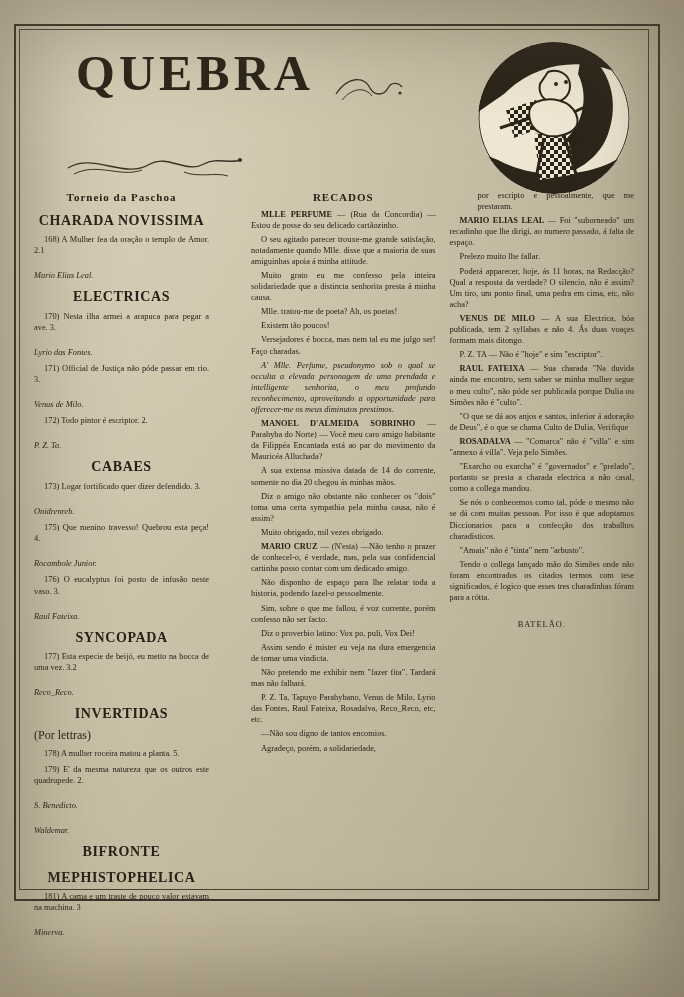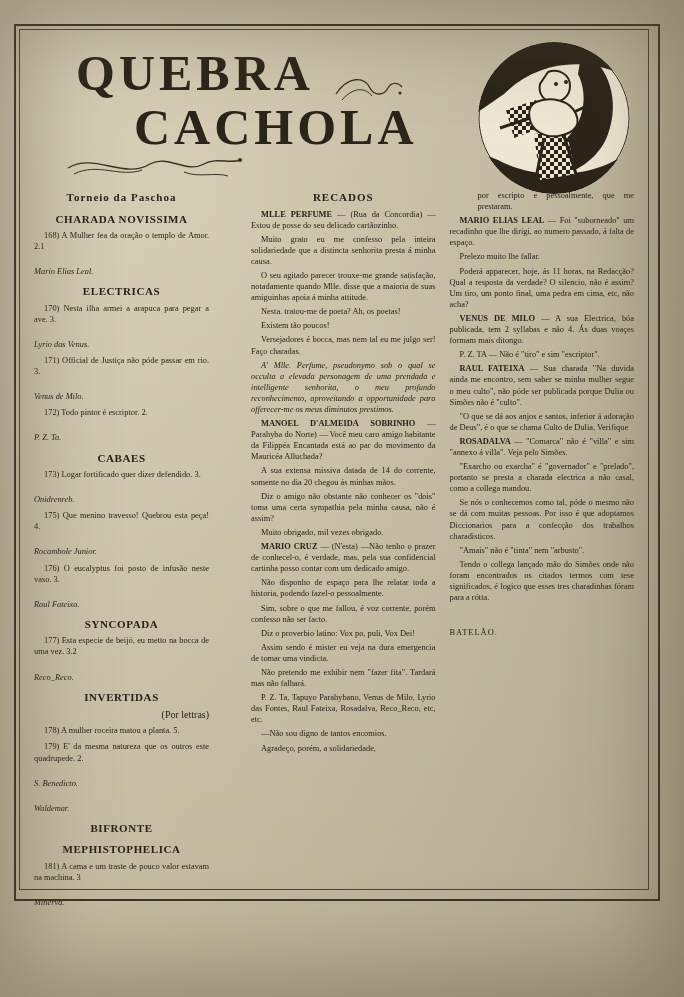--- a/index.html
+++ b/index.html
@@ -117,30 +117,30 @@
   }
   .col.c1 { width: 186px; }
   .col.c2 { width: 196px; margin-left: 28px; }
   .col.c3 { width: 196px; }
 
   .sec-head {
     text-align: center;
     font-weight: bold;
     letter-spacing: 0.6px;
     margin: 7px 0 4px;
-    font-size: 11px;
+    font-size: 14px;
   }
   .sec-head.big {
     font-size: 11px;
     letter-spacing: 1px;
     margin-top: 0;
   }
   .sec-sub {
-    text-align: right;
-    font-size: 10px;
+    text-align: left;
+    font-size: 12px;
     margin: 2px 0 4px;
   }
   .item {
     margin: 0 0 5px 0;
     text-indent: 10px;
   }
   .sig {
     display: block;
     text-align: left;
     font-style: italic;
@@ -148,22 +148,22 @@
     text-indent: 0;
   }
   .para {
     margin: 0 0 3px 0;
     text-indent: 10px;
   }
   .para.noind { text-indent: 0; margin-left: 28px; }
   .it { font-style: italic; }
   .bold { font-weight: bold; }
   .signoff {
-    text-align: left;
-    margin-top: 24px;
+    text-align: center;
+    margin-top: 16px;
     letter-spacing: 1px;
   }
   .fuzz {
     position:absolute;
     inset:0;
     pointer-events:none;
     opacity:.25;
     background-image:
       repeating-linear-gradient(0deg, rgba(120,105,80,0.05) 0px, rgba(120,105,80,0.05) 1px, rgba(255,255,255,0) 1px, rgba(255,255,255,0) 3px);
   }
@@ -174,21 +174,20 @@
 <div class="page">
   <div class="paper-tint"></div>
 
   <div class="frame-outer"></div>
   <div class="frame-inner"></div>
 
   <div class="content">
 
     <div class="masthead">
       <div class="title-line1">QUEBRA</div>
-      <div class="title-line2">CACHOLA</div>
 
       <div class="swirl">
         <svg viewBox="0 0 70 30" width="70" height="30">
           <path d="M2,20 C14,2 30,2 36,14 C40,22 50,22 54,14 C57,8 64,8 68,13" fill="none" stroke="currentColor" stroke-width="1.3"></path>
           <path d="M8,26 C20,12 32,14 38,22" fill="none" stroke="currentColor" stroke-width="1"></path>
           <circle cx="66" cy="19" r="1.6" fill="currentColor"></circle>
         </svg>
       </div>
 
       <div class="flourish">
@@ -243,21 +242,21 @@
         <div class="sec-head">CHARADA NOVISSIMA</div>
 
         <div class="item">
           <span>168) A Mulher fea da  oração  o templo de Amor. 2.1</span>
           <span class="sig">Mario Elias Leal.</span>
         </div>
 
         <div class="sec-head">ELECTRICAS</div>
         <div class="item">
           <span>170) Nesta ilha armei a arapuca para pegar a ave. 3.</span>
-          <span class="sig">Lyrio das Venus.</span>
+          <span class="sig">Lyrio das Fontes.</span>
         </div>
         <div class="item">
           <span>171) Official de Justiça não póde passar em rio. 3.</span>
           <span class="sig">Venus de Milo.</span>
         </div>
         <div class="item">
           <span>172) Todo pintor é escriptor. 2.</span>
           <span class="sig">P. Z. Ta.</span>
         </div>
 
@@ -300,23 +299,23 @@
         <div class="item">
           <span>181) A cama e um traste de pouco valor estavam na machina. 3</span>
           <span class="sig">Minerva.</span>
         </div>
       </div>
 
       <div class="col c2">
         <div class="sec-head big">RECADOS</div>
 
         <p class="para"><span class="bold">MLLE PERFUME</span><span> — (Rua da Concordia) — Estou de posse do seu delicado cartãozinho.</span></p>
+        <p class="para"><span>O seu agitado parecer trouxe-me grande satisfação, notadamente quando Mlle. disse que a maioria de suas amiguinhas apoia á minha attitude.</span></p>
         <p class="para"><span>Muito grato eu me confesso pela inteira solidariedade que a distincta senhorita presta á minha causa.</span></p>
-        <p class="para"><span>O seu agitado parecer trouxe-me grande satisfação, notadamente quando Mlle. disse que a maioria de suas amiguinhas apoia á minha attitude.</span></p>
-        <p class="para"><span>Nesta. tratou-me de poeta? Ah, os poetas!</span></p>
+        <p class="para"><span>Mlle. tratou-me de poeta? Ah, os poetas!</span></p>
         <p class="para"><span>Existem tão poucos!</span></p>
         <p class="para"><span>Versejadores é bocca, mas nem tal eu me julgo ser! Faço charadas.</span></p>
         <p class="para it"><span>A' Mlle. Perfume, pseudonymo sob o qual se occulta a elevada personagem de uma prendada e intelligente senhorita, o meu profundo reconhecimento, aproveitando a opportunidade para offerecer-me os meus diminutos prestimos.</span></p>
         <p class="para"><span class="bold">MANOEL D'ALMEIDA SOBRINHO</span><span> — Parahyba do Norte) — Você meu caro amigo habitante da Filippéa Encantada está ao par do movimento da Mauricéa Alluchada?</span></p>
         <p class="para"><span>A sua extensa missiva datada de 14 do corrente, somente no dia 20 chegou ás minhas mãos.</span></p>
         <p class="para"><span>Diz o amigo não obstante não conhecer os "dois" toma uma certa sympathia pela minha causa, não é assim?</span></p>
         <p class="para"><span>Muito obrigado, mil vezes obrigado.</span></p>
         <p class="para"><span class="bold">MARIO CRUZ</span><span> — (N'esta) —Não tenho o prazer de conhecel-o, é verdade, mas, pela sua confidencial cartinha posso contar com um dedicado amigo.</span></p>
         <p class="para"><span>Não disponho de espaço para lhe relatar toda a historia, podendo fazel-o pessoalmente.</span></p>
         <p class="para"><span>Sim, sobre o que me fallou, é voz corrente, porém confesso não ser facto.</span></p>
@@ -327,21 +326,21 @@
         <p class="para"><span>—Não sou digno de tantos encomios.</span></p>
         <p class="para"><span>Agradeço, porém, a solidariedade,</span></p>
       </div>
 
       <div class="col c3">
         <p class="para noind"><span>por escripto e pessoalmente, que me prestaram.</span></p>
         <p class="para"><span class="bold">MARIO ELIAS LEAL</span><span> — Foi "suborneado" um recadinho que lhe dirigi, ao numero passado, á falta de espaço.</span></p>
         <p class="para"><span>Prelezo muito lhe fallar.</span></p>
         <p class="para"><span>Poderá apparecer, hoje, ás 11 horas, na Redacção? Qual a resposta da verdade? O silencio, não é assim? Um tiro, um ponto final, uma pedra em cima, etc, não acha?</span></p>
         <p class="para"><span class="bold">VENUS DE MILO</span><span> — A sua Electrica, bóa publicada, tem 2 syllabas e não 4. Ás duas voaçes formam mais ditongo.</span></p>
-        <p class="para"><span>P. Z. TA — Não é "tiro" e sim "escriptor".</span></p>
+        <p class="para"><span>P. Z. TA — Não é "hoje" e sim "escriptor".</span></p>
         <p class="para"><span class="bold">RAUL FATEIXA</span><span> — Sua charada "Na duvida ainda me encontro, sem saber se minha mulher segue o meu culto", não póde ser publicada porque Dulia ou Simões não é "culto".</span></p>
         <p class="para"><span>"O que se dá aos anjos e santos, inferior á adoração de Deus", é o que se chama Culto de Dulia, Verifique</span></p>
         <p class="para"><span class="bold">ROSADALVA</span><span> — "Comarca" não é "villa" e sim "annexo á villa". Veja pelo Simões.</span></p>
         <p class="para"><span>"Exarcho ou exarcha" é "governador" e "prelado", portanto se presta a charada electrica a não casal, como a collega mandou.</span></p>
         <p class="para"><span>Se nós o conhecemos como tal, póde o mesmo não se dá com muitas pessoas. Por isso é que adoptamos Diccionarios para a confecção dos trabalhos charadisticos.</span></p>
         <p class="para"><span>"Amais" não é "tinta" nem "arbusto".</span></p>
         <p class="para"><span>Tendo o collega lançado mão do Simões onde não foram encontrados os citados termos com tese significados, é logico que esses tres charadinhas fóram para a rótta.</span></p>
 
         <div class="signoff">BATELÃO.</div>
       </div>

